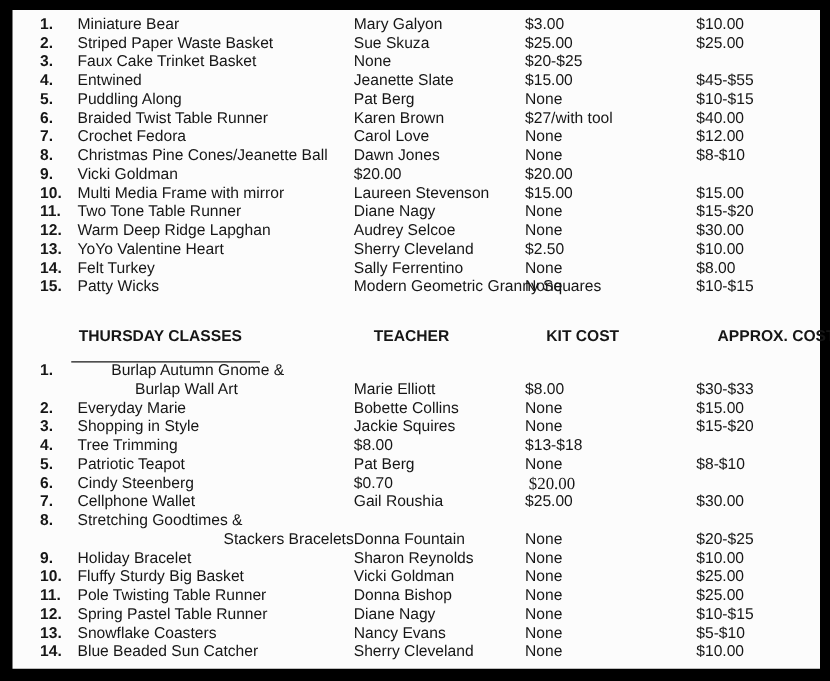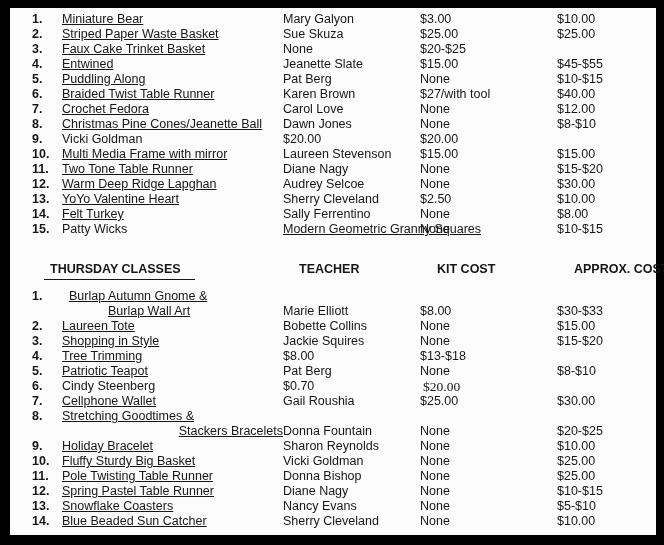--- a/index.html
+++ b/index.html
@@ -22,35 +22,35 @@
   .rows.thursday { margin-top: 12px; }
   .row, .thead {
     display: grid;
     grid-template-columns: 30px 221px 137px 137px auto;
     padding-left: 22px;
     padding-right: 4px;
     align-items: end;
   }
   .row { min-height: 15px; }
   .num { font-weight: 700; align-self: start; }
-  .item .line { display: block; text-decoration: underline; }
+  .item .line { display: block; }
   .thead { margin-top: 25px; height: 15px; align-items: start; }
   .th { font-weight: 700; font-size: 12.5px; white-space: nowrap; padding-left: 17px; }
   .th-title-wrap { grid-column: 1 / 3; }
   .th-teacher { padding-left: 16px; }
   .th-title {
     display: inline-block;
     font-weight: 700;
     border-bottom: 1.5px solid #161616;
-    padding: 0 14px 2px 6px;
-    margin-left: 12px;
+    padding: 0 14px 12px 6px;
+    margin-left: 25px;
     white-space: nowrap;
   }
   
-  .thursday .row:nth-child(1) .line1 { padding-left: 7px; }
+  .thursday .row:nth-child(1) .line1 { padding-left: 7px; margin-left: 20px; }
   .thursday .row .line2 { padding-left: 46px; }
   .thursday .row:nth-child(8) .line2 { padding-left: 53px; text-align: right; }
   .thursday .row:nth-child(6) .approx {
     font-family: "Liberation Serif", serif;
     font-size: 13.5px;
     padding-left: 3px;
   }
   .cell { white-space: nowrap; }
 </style>
 </head>
@@ -208,21 +208,21 @@
           <span class="line line1">Burlap Autumn Gnome &amp;</span>
           <span class="line line2">Burlap Wall Art</span>
         </div>
         <div class="cell teacher">Marie Elliott</div>
         <div class="cell kit">$8.00</div>
         <div class="cell approx">$30-$33</div>
       </div>
       <div class="row">
         <div class="cell num">2.</div>
         <div class="cell item">
-          <span class="line line1">Laureen Tote</span>
+          <span class="line line1">Everyday Marie</span>
         </div>
         <div class="cell teacher">Bobette Collins</div>
         <div class="cell kit">None</div>
         <div class="cell approx">$15.00</div>
       </div>
       <div class="row">
         <div class="cell num">3.</div>
         <div class="cell item">
           <span class="line line1">Shopping in Style</span>
         </div>

